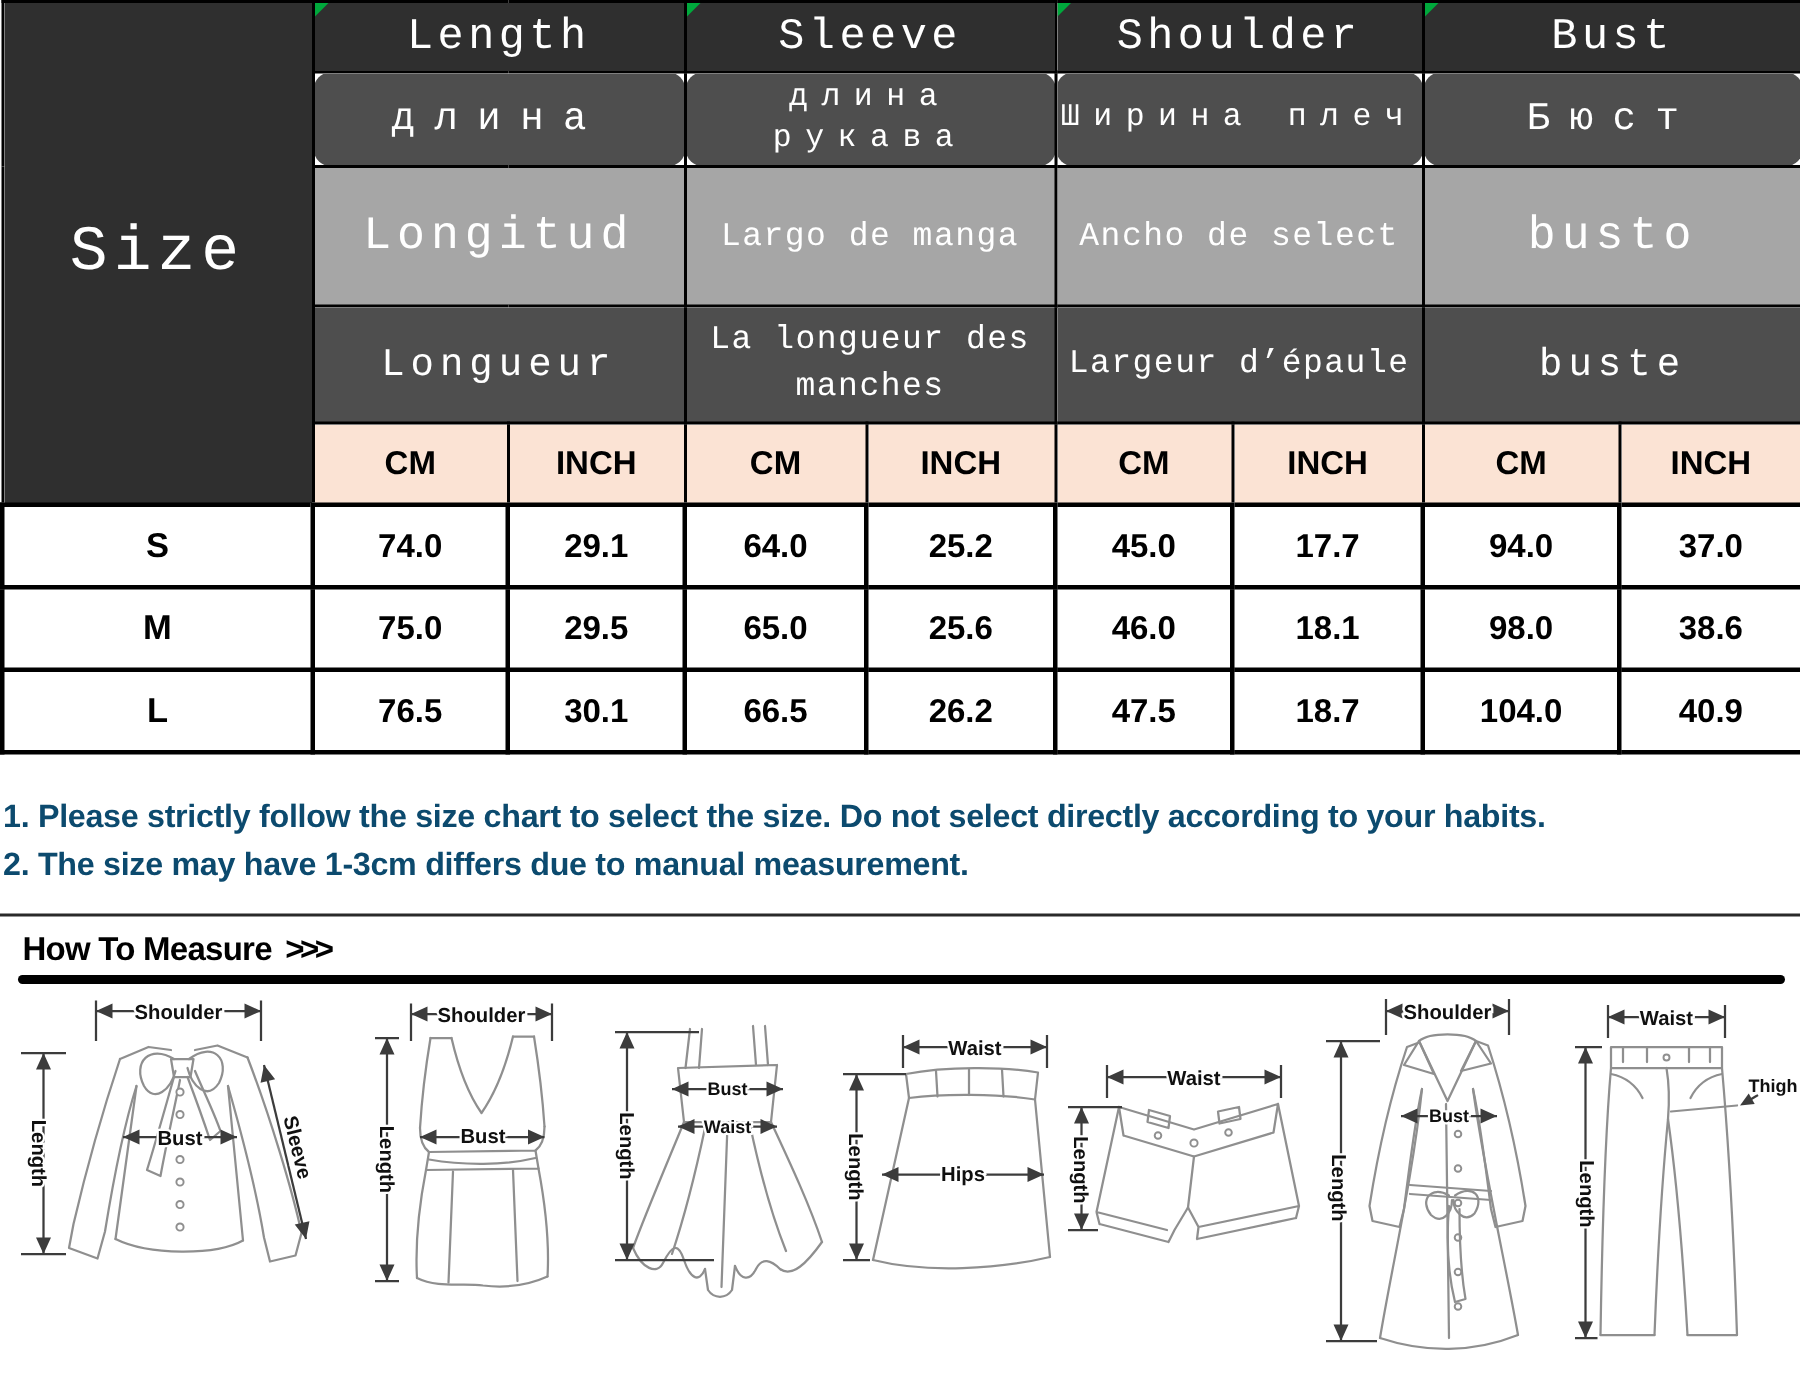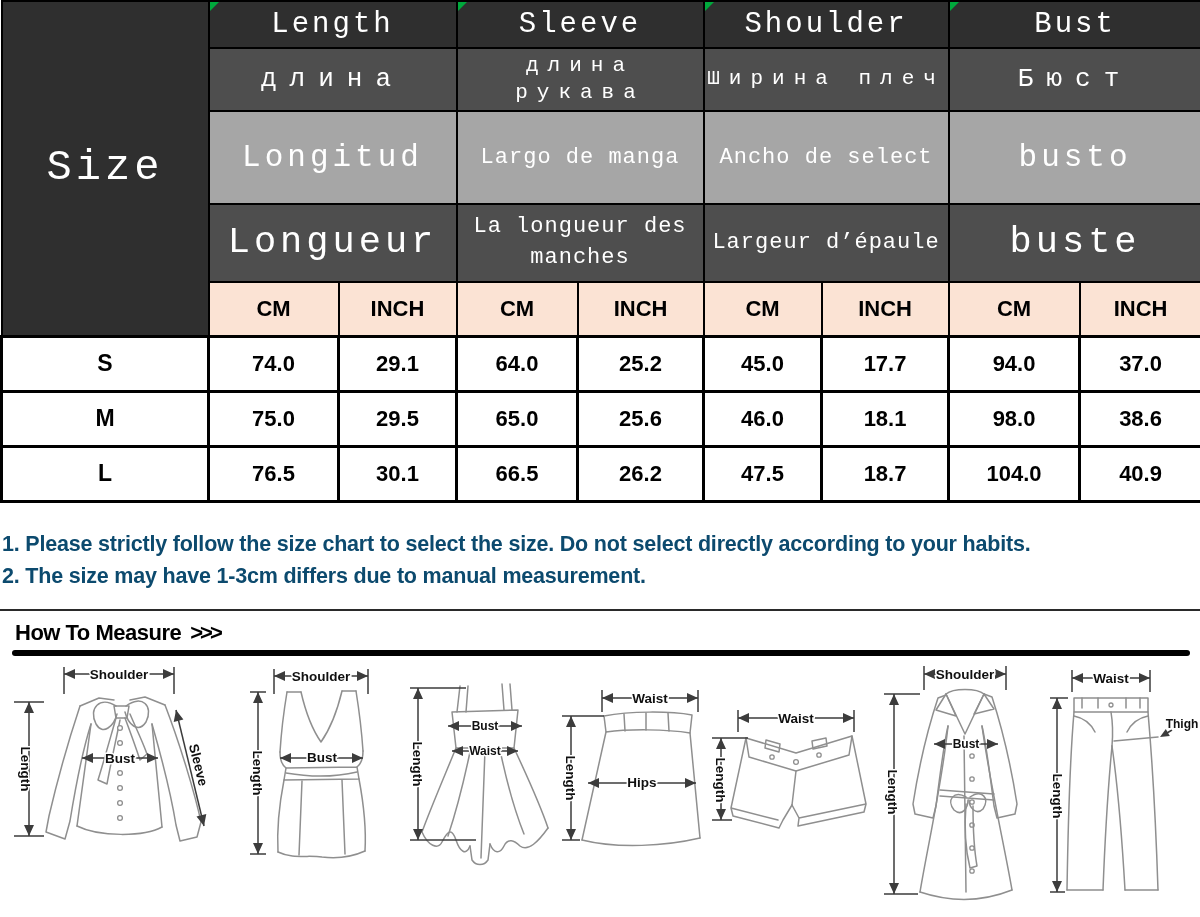--- a/index.html
+++ b/index.html
@@ -5,26 +5,26 @@
   html,body{margin:0;padding:0;background:#fff;}
   body{width:1200px;height:917px;overflow:hidden;font-family:"Liberation Sans",sans-serif;}
   .page{width:1200px;height:917px;position:relative;background:#fff;}
 
   
   table.size-table{border-collapse:collapse;table-layout:fixed;width:1200px;height:487px;}
   table.size-table td,table.size-table th{border:2px solid #000;text-align:center;vertical-align:middle;padding:0;overflow:hidden;}
   .size-cell{background:#2f2f2f;color:#fff;font-family:"Liberation Mono",monospace;font-size:42px;letter-spacing:4px;font-weight:normal;margin-left:42px;}
   .en-cell{background:#2f2f2f;color:#fff;font-family:"Liberation Mono",monospace;font-size:29px;letter-spacing:3px;font-weight:normal;position:relative;}
   .en-cell .flag{position:absolute;top:0;left:0;width:0;height:0;border-top:9px solid #00a93c;border-right:9px solid transparent;}
-  .ru-cell{background:#4e4e4e;color:#fff;font-family:"Liberation Mono",monospace;font-size:21px;letter-spacing:9px;line-height:1.25;padding:2px 4px;}
+  .ru-cell{background:#4e4e4e;color:#fff;font-family:"Liberation Mono",monospace;font-size:21px;letter-spacing:9px;line-height:1.25;padding:2px 4px;border-radius:12px;}
   .ru-cell.big{font-size:26px;letter-spacing:13px;}
   .es-cell{background:#a6a6a6;color:#fff;font-family:"Liberation Mono",monospace;font-size:22px;letter-spacing:1px;}
   .es-cell.big{font-size:31px;letter-spacing:4px;}
   .fr-cell{background:#4e4e4e;color:#fff;font-family:"Liberation Mono",monospace;font-size:22px;letter-spacing:1px;line-height:1.4;}
-  .fr-cell.big{font-size:37px;letter-spacing:4px;}
+  .fr-cell.big{font-size:26px;letter-spacing:4px;}
   .unit-cell{background:#fbe3d4;color:#000;font-weight:bold;font-size:22px;}
   .rowlabel-cell{background:#fff;color:#000;font-weight:bold;font-size:23px;border-width:3px !important;}
   .value-cell{background:#fff;color:#000;font-weight:bold;font-size:22px;border-width:3px !important;}
   tr.row-units td{border-bottom-width:3px;}
 
   
   .notes{margin:25px 0 0 2px;}
   .note{font-size:21.5px;font-weight:bold;color:#0c4a6e;line-height:1.5;letter-spacing:-0.2px;}
 
   

